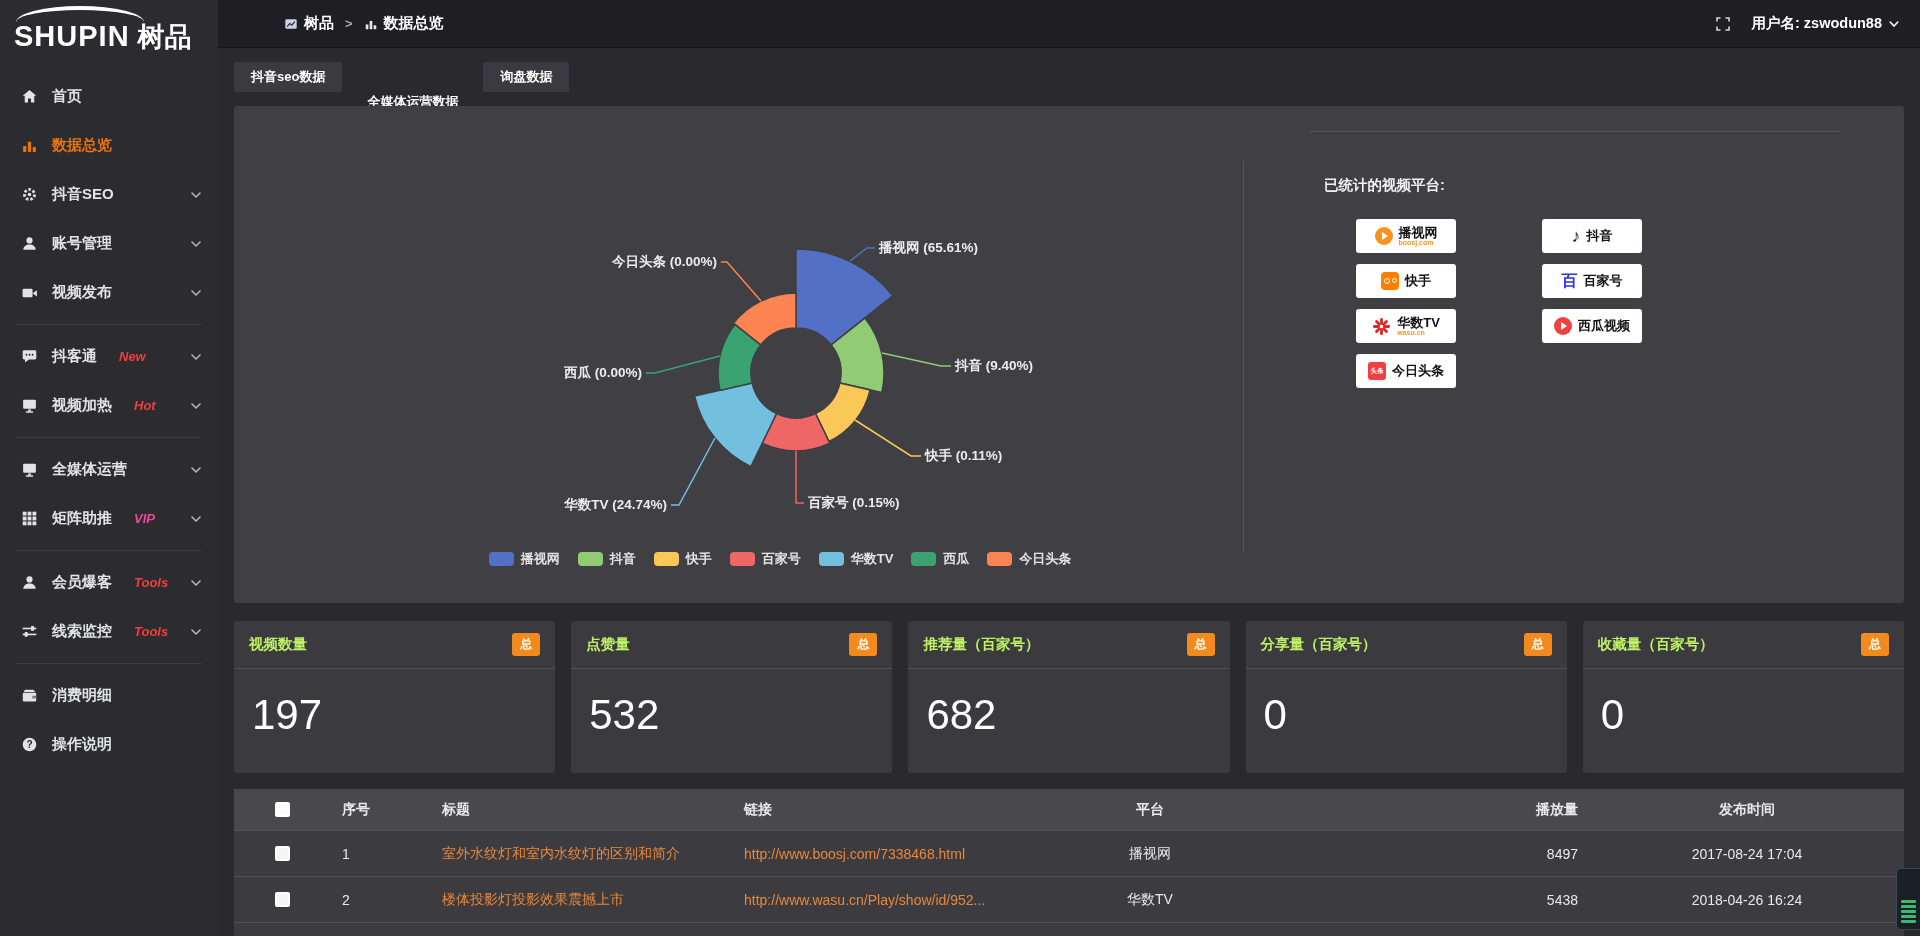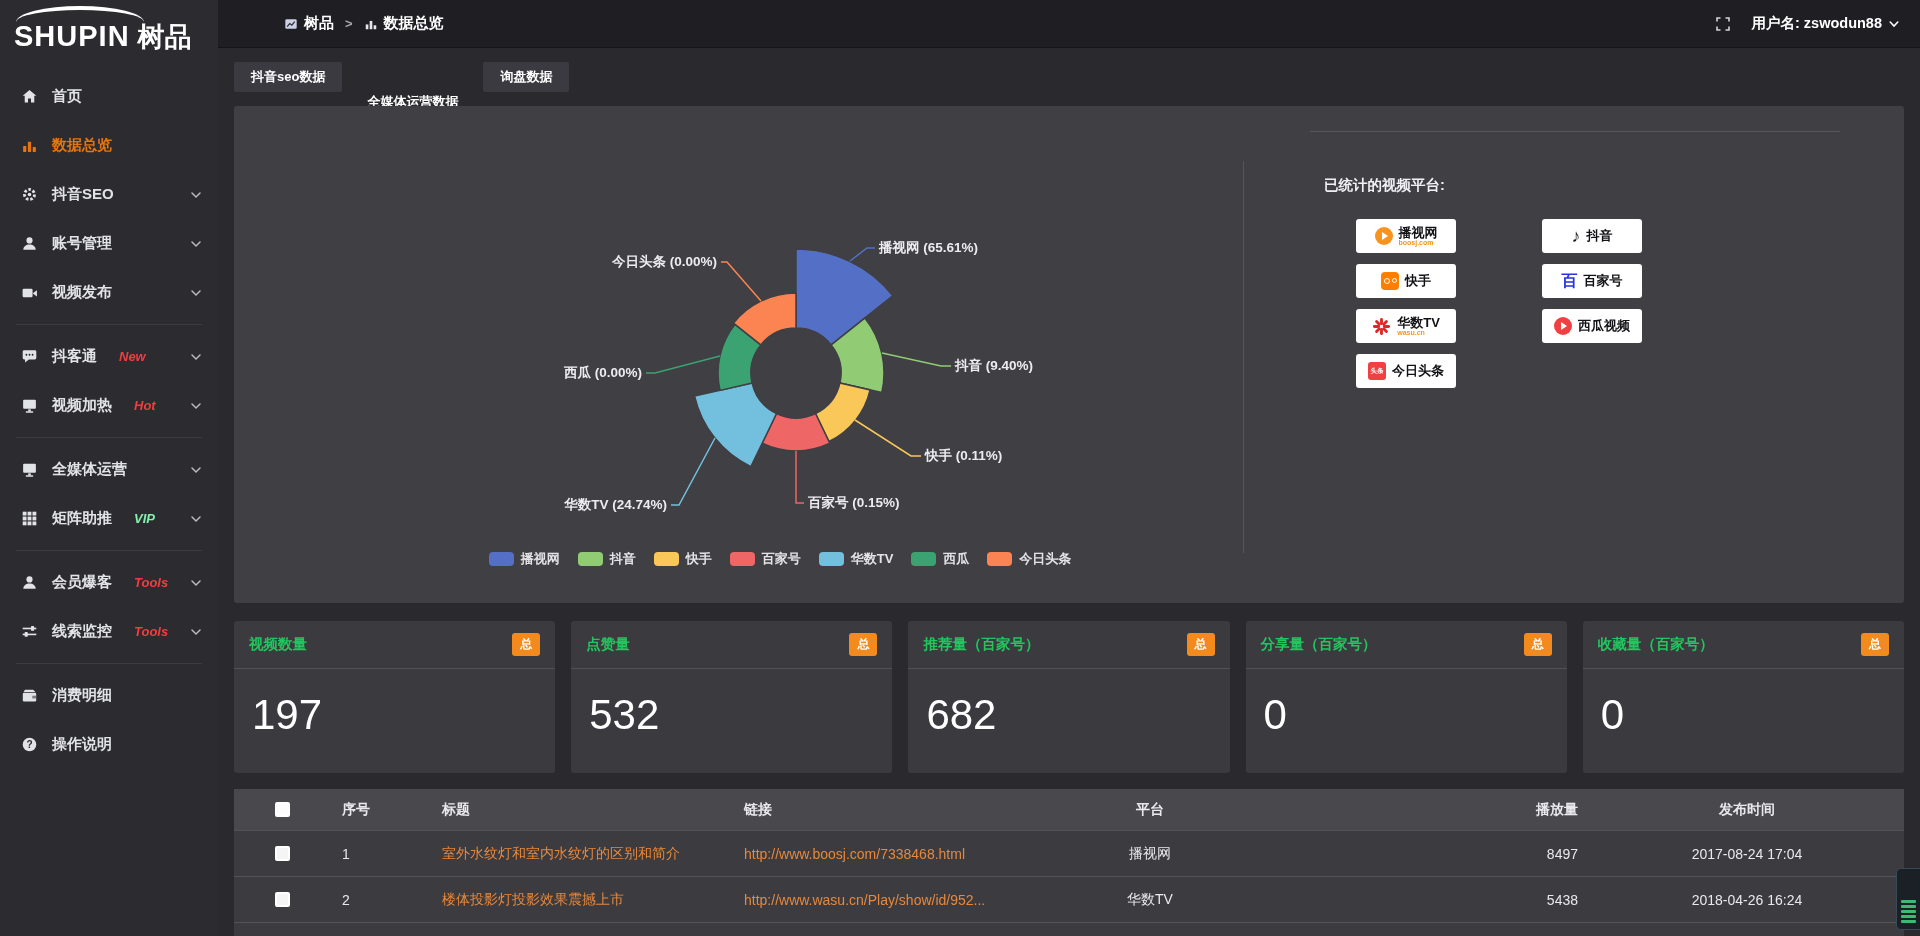--- a/index.html
+++ b/index.html
@@ -74,21 +74,21 @@
   .pfring2 { position:absolute; right:2.5px; top:5.5px; width:5px; height:5px; border:1.7px solid #fff; border-radius:50%; }
   .pfbai { color:#2932e1; font-weight:800; font-size:16px; line-height:1; }
   .pftt { background:#f04142; color:#fff; font-size:6.5px; font-weight:700; width:18px; height:18px;
     border-radius:3px; display:inline-flex; align-items:center; justify-content:center; flex:0 0 18px; }
 
   
   .cards { display:flex; gap:16px; margin-top:18px; }
   .card { flex:1; background:#3a3a3f; border-radius:3px; height:152px; }
   .card-head { display:flex; justify-content:space-between; align-items:center; padding:12px 15px;
     border-bottom:1px solid #515157; }
-  .card-label { font-size:14.5px; font-weight:700; color:#22c55e; }
+  .card-label { font-size:14.5px; font-weight:700; color:#bef264; }
   .card-badge { background:#f28a1d; color:#fff; font-size:12px; font-weight:700; padding:3px 8px; border-radius:3px; }
   .card-value { font-size:42px; font-weight:500; color:#fff; padding:22px 18px 0 18px; }
 
   
   .table { margin-top:16px; }
   .t-row { display:flex; background:#3b3b40; border-bottom:1px solid #525258; height:46px;
     align-items:center; font-size:14px; color:#e9e9ec; }
   .t-row.t-head { background:#48484d; height:42px; font-weight:700; }
   .t-stub { height:13px; background:#3b3b40; }
   .tc { padding:0 12px; overflow:hidden; white-space:nowrap; text-overflow:ellipsis; }
@@ -241,21 +241,21 @@
               <rect x="1.6" y="6.2" width="3.6" height="3.6"></rect>
               <rect x="6.2" y="6.2" width="3.6" height="3.6"></rect>
               <rect x="10.8" y="6.2" width="3.6" height="3.6"></rect>
               <rect x="1.6" y="10.8" width="3.6" height="3.6"></rect>
               <rect x="6.2" y="10.8" width="3.6" height="3.6"></rect>
               <rect x="10.8" y="10.8" width="3.6" height="3.6"></rect>
             </g>
           </svg>
         </span>
         <span class="si-label">矩阵助推</span>
-        <span class="si-badge" style="color:#86efac">VIP</span>
+        <span class="si-badge" style="color:#ec4899">VIP</span>
         <span class="si-chev">
           <svg width="12" height="12" viewBox="0 0 12 12">
             <path d="M2 4 l4 4 4-4" fill="none" stroke="currentColor" stroke-width="1.5" stroke-linecap="round"></path>
           </svg>
         </span>
       </div>
       <div class="side-divider"></div>
       <div class="side-item">
         <span class="si-icon">
           <svg width="17" height="17" viewBox="0 0 16 16" fill="currentColor">

